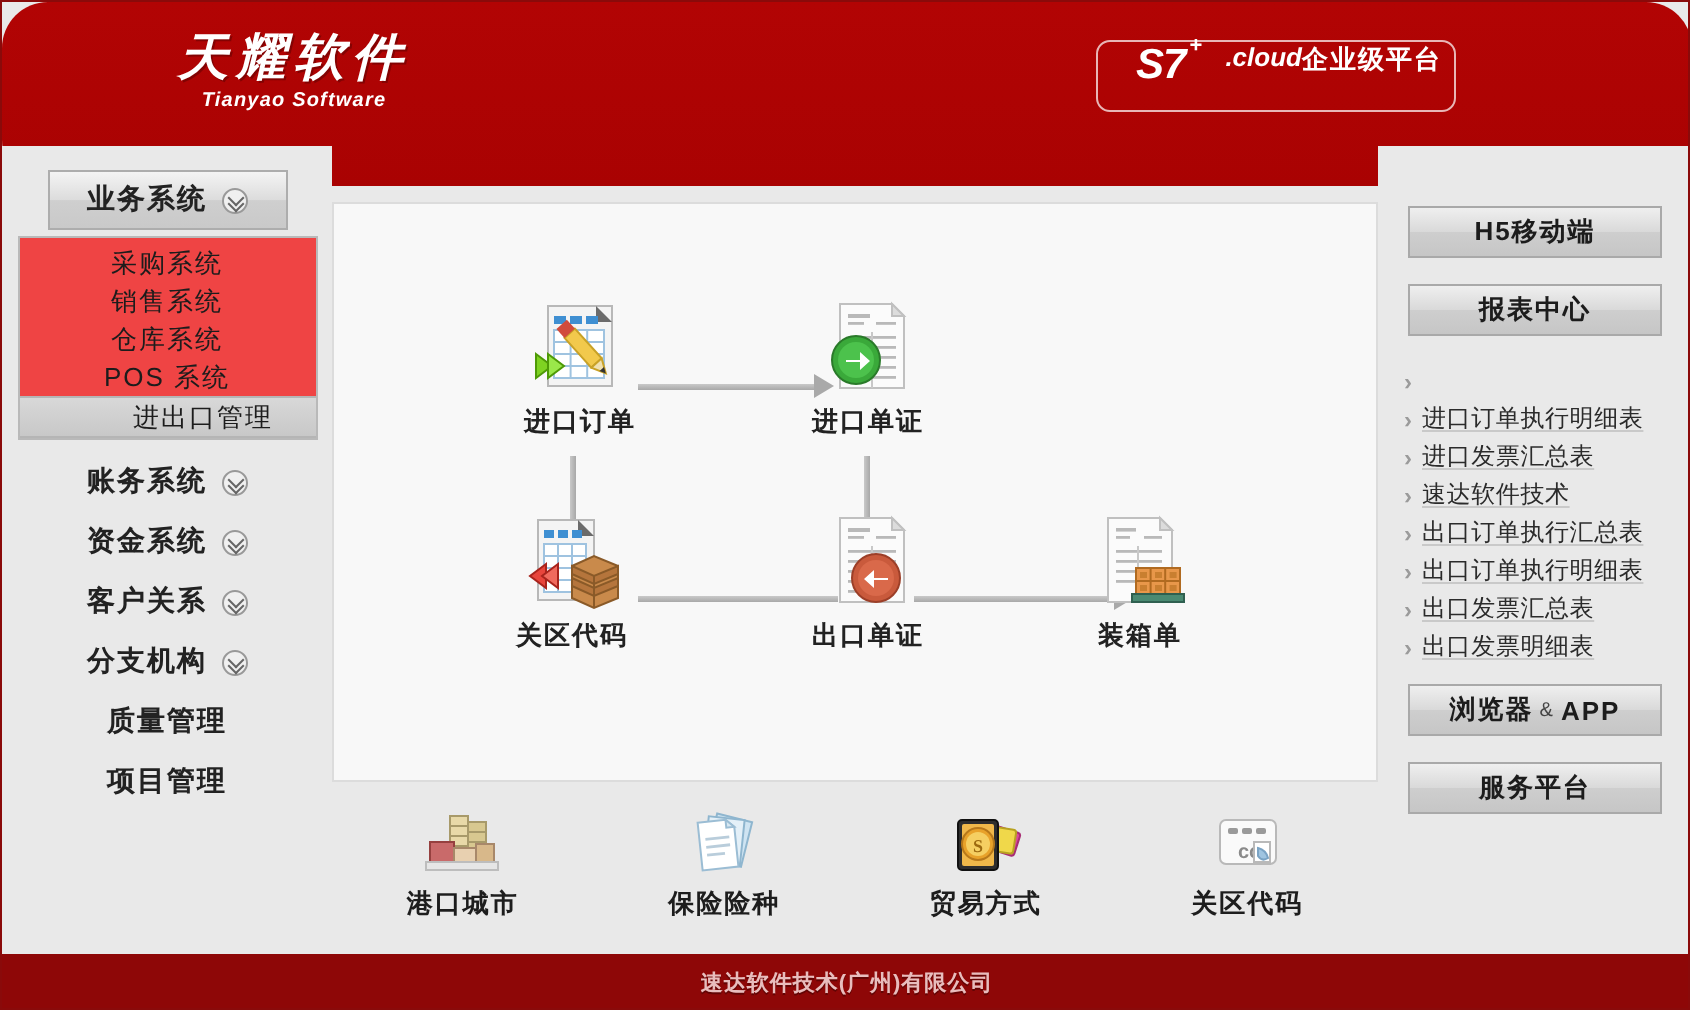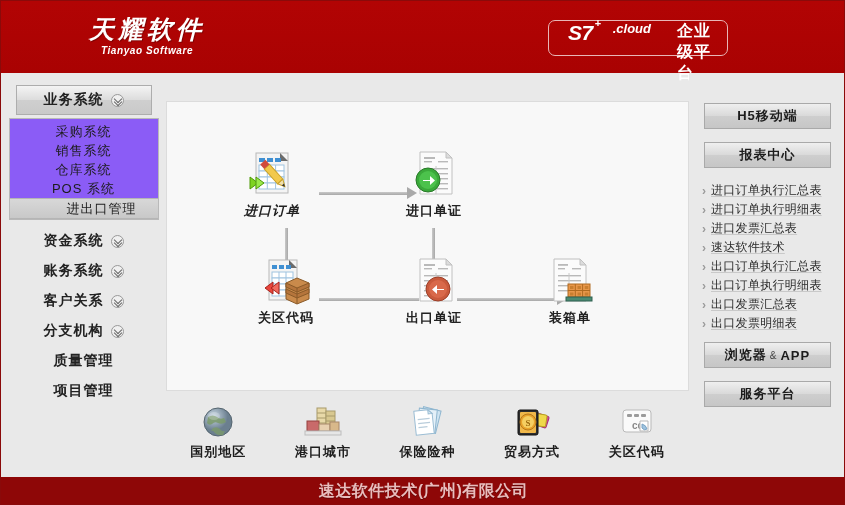--- a/index.html
+++ b/index.html
@@ -14,23 +14,24 @@
     position: relative;
     width: 845px; height: 505px;
     background: #e9e9e9;
     border: 1px solid #8a0a0a;
     overflow: hidden;
   }
 
   
   #header {
     position: absolute; left: 0; top: 0;
-    width: 845px; height: 72px;
+    width: 845px; height: 92px;
     background: #b00303;
     background: linear-gradient(180deg,#b20404 0%,#a90202 100%);
+    border-radius: 23px;
   }
   #logo-block {
     position: absolute; left: 56px; top: 14px;
     width: 180px; height: 46px;
     text-align: center;
     color: #ffffff;
   }
   #logo-cn {
     font-size: 25px; font-weight: bold; font-style: italic;
     letter-spacing: 4px; line-height: 28px;
@@ -55,32 +56,32 @@
   }
   #badge-plus {
     position: absolute; right: -8px; top: -4px;
     font-size: 11px; font-style: normal; font-weight: bold;
   }
   #badge-cloud {
     color: #fff; font-weight: bold; font-style: italic;
     font-size: 13px; margin-left: 20px;
   }
   #badge-platform {
-    color: #fff; font-weight: bold; font-size: 16px;
-    margin-left: 26px; letter-spacing: 1px;
+    color: #fff; font-weight: bold; font-size: 13px;
+    letter-spacing: 1px;
   }
 
   
   #sidebar {
     position: absolute; left: 0; top: 72px;
     width: 165px; height: 403px;
     background: #e9e9e9;
   }
   .sb-group-btn {
-    width: 136px; height: 30px; margin: 0 auto;
+    width: 120px; height: 30px; margin: 0 auto;
     display: flex; align-items: center; justify-content: center;
     background: linear-gradient(180deg,#f4f4f4 0%,#dcdcdc 50%,#cfcfcf 51%,#c9c9c9 100%);
     border: 1px solid #adadad;
     color: #222; font-size: 14px; font-weight: bold;
     letter-spacing: 1px;
     cursor: default;
   }
   .sb-plain {
     width: 144px; height: 30px; margin: 0 auto;
     display: flex; align-items: center; justify-content: center;
@@ -97,21 +98,21 @@
     content: ""; position: absolute; left: 3px;
     width: 5px; height: 5px;
     border-right: 1.4px solid #666; border-bottom: 1.4px solid #666;
     transform: rotate(45deg);
   }
   .chev::before { top: 1px; }
   .chev::after  { top: 4px; }
 
   #submenu {
     width: 150px; margin: 3px auto 0;
-    background: #8b5cf6;
+    background: #ef4444;
     border: 1px solid #b9b9b9;
     padding: 3px 0 0 0;
   }
   .sub-item {
     height: 19px; line-height: 19px;
     text-align: center;
     font-size: 13px; color: #1c1c1c;
     letter-spacing: 1px;
   }
   .sub-item.selected {
@@ -201,21 +202,21 @@
   }
 
   
   #footer {
     position: absolute; left: 0; top: 476px;
     width: 845px; height: 29px;
     background: #8e0707;
     display: flex; align-items: center; justify-content: center;
   }
   #footer-text {
-    color: #e8bdbd; font-size: 16px; font-weight: bold; letter-spacing: .5px;
+    color: #e8bdbd; font-size: 11px; font-weight: bold; letter-spacing: .5px;
     text-shadow: 0 1px 0 rgba(0,0,0,.3);
   }
 </style>
 </head>
 <body>
 
 <div id="app">
 
   <div id="header">
     <div id="logo-block">
@@ -244,25 +245,25 @@
       <div class="sub-item">采购系统</div>
       <div class="sub-item">销售系统</div>
       <div class="sub-item">仓库系统</div>
       <div class="sub-item">POS 系统</div>
       <div class="sub-item selected">进出口管理</div>
     </div>
 
     <div class="sb-gap"></div>
 
     <div class="sb-plain">
+      <span>账务系统</span>
+      <span class="chev"></span>
+    </div>
+    <div class="sb-plain">
       <span>资金系统</span>
-      <span class="chev"></span>
-    </div>
-    <div class="sb-plain">
-      <span>账务系统</span>
       <span class="chev"></span>
     </div>
     <div class="sb-plain">
       <span>客户关系</span>
       <span class="chev"></span>
     </div>
     <div class="sb-plain">
       <span>分支机构</span>
       <span class="chev"></span>
     </div>
@@ -279,21 +280,21 @@
     <div class="hline" style="left:152px; top:90px; width:88px;"></div>
     <div class="harrow" style="left:240px; top:85px;"></div>
 
     <div class="vline" style="left:118px; top:126px; height:42px;"></div>
     <div class="vline" style="left:265px; top:126px; height:42px;"></div>
 
     <div class="hline" style="left:152px; top:196px; width:100px;"></div>
     <div class="hline" style="left:290px; top:196px; width:100px;"></div>
     <div class="harrow" style="left:390px; top:191px;"></div>
 
-    <div class="node" style="left:60px; top:45px;font-style:italic;">
+    <div class="node" style="left:78px; top:45px;">
       <div class="ico">
         <svg width="52" height="50" viewBox="0 0 52 50">
           <rect x="10" y="4" width="32" height="40" fill="#f4f4f4" stroke="#b8b8b8"></rect>
           <polygon points="34,4 42,12 34,12" fill="#6b6b6b"></polygon>
           <rect x="13" y="9" width="6" height="4" fill="#3f8fd2"></rect>
           <rect x="21" y="9" width="6" height="4" fill="#3f8fd2"></rect>
           <rect x="29" y="9" width="6" height="4" fill="#3f8fd2"></rect>
           <g stroke="#9fc3e0" fill="#ffffff">
             <rect x="13" y="16" width="25" height="6"></rect>
             <rect x="13" y="22" width="25" height="6"></rect>
@@ -431,37 +432,20 @@
             <rect x="20" y="41" width="26" height="4" fill="#4a8a72" stroke="#2f6050"></rect>
           </g>
         </svg>
       </div>
       <div class="lbl">装箱单</div>
     </div>
   </div>
 
   <div id="bottomrow">
 
-    <div class="bitem">
-      <div class="bico">
-        <svg width="36" height="36" viewBox="0 0 36 36">
-          <defs>
-            <radialGradient id="gg" cx="35%" cy="30%">
-              <stop offset="0%" stop-color="#c9d8e4"></stop>
-              <stop offset="100%" stop-color="#6b7f8f"></stop>
-            </radialGradient>
-          </defs>
-          <circle cx="18" cy="18" r="14" fill="url(#gg)" stroke="#55656f"></circle>
-          <path d="M8 13 q5 -3 9 0 q3 3 7 1 l2 4 q-4 3 -8 1 q-3 -2 -6 1 q-3 2 -5 -1 z" fill="#7a9a6a" opacity=".85"></path>
-          <path d="M13 24 q4 -2 7 1 q2 3 5 2 l-2 4 q-5 1 -8 -2 q-2 -3 -4 -2 z" fill="#7a9a6a" opacity=".8"></path>
-          <ellipse cx="14" cy="12" rx="6" ry="4" fill="#ffffff" opacity=".22"></ellipse>
-        </svg>
-      </div>
-      <div class="blbl">国别地区</div>
-    </div>
 
     <div class="bitem">
       <div class="bico">
         <svg width="40" height="36" viewBox="0 0 40 36">
           <rect x="14" y="4" width="9" height="20" fill="#e8d9a8" stroke="#a89a6a"></rect>
           <rect x="23" y="7" width="9" height="17" fill="#d8c890" stroke="#a89a6a"></rect>
           <g stroke="#a89a6a">
             <line x1="14" y1="9" x2="23" y2="9"></line>
               <line x1="14" y1="14" x2="23" y2="14"></line>
             <line x1="14" y1="19" x2="23" y2="19"></line>
@@ -539,21 +523,20 @@
 
   <div id="rightbar">
     <div style="height:30px"></div>
 
     <div class="rbtn">H5移动端</div>
     <div class="rbtn">报表中心</div>
 
     <div>
       <div class="rlink">
         <span class="lchev">›</span>
-        <span class="ltxt">进口订单执行汇总表</span>
       </div>
       <div class="rlink">
         <span class="lchev">›</span>
         <span class="ltxt">进口订单执行明细表</span>
       </div>
       <div class="rlink">
         <span class="lchev">›</span>
         <span class="ltxt">进口发票汇总表</span>
       </div>
       <div class="rlink">

